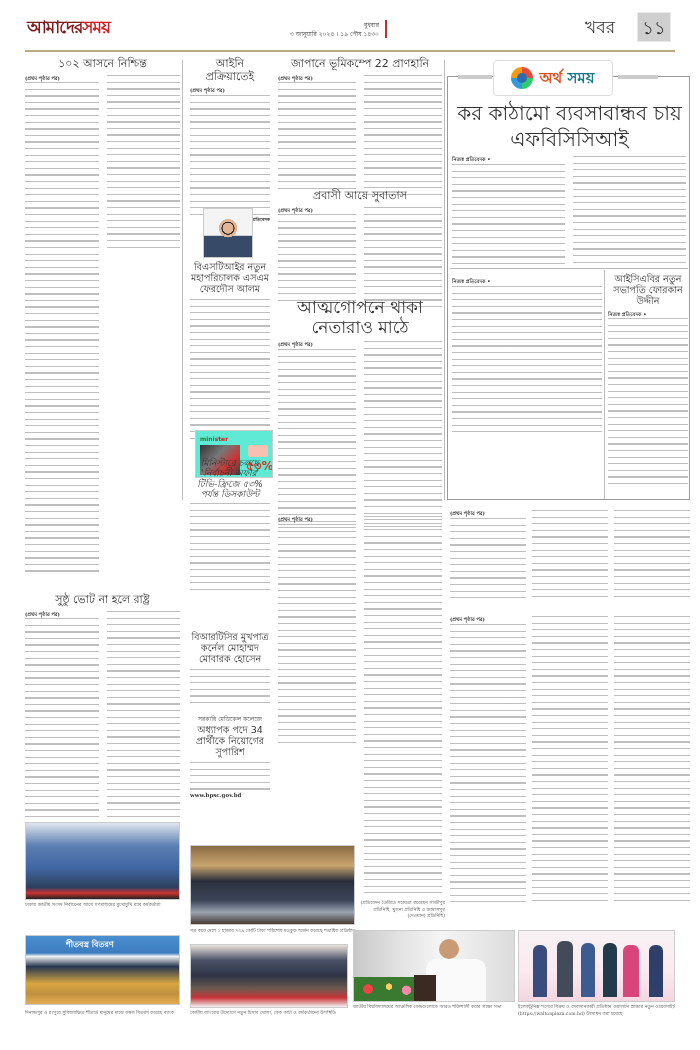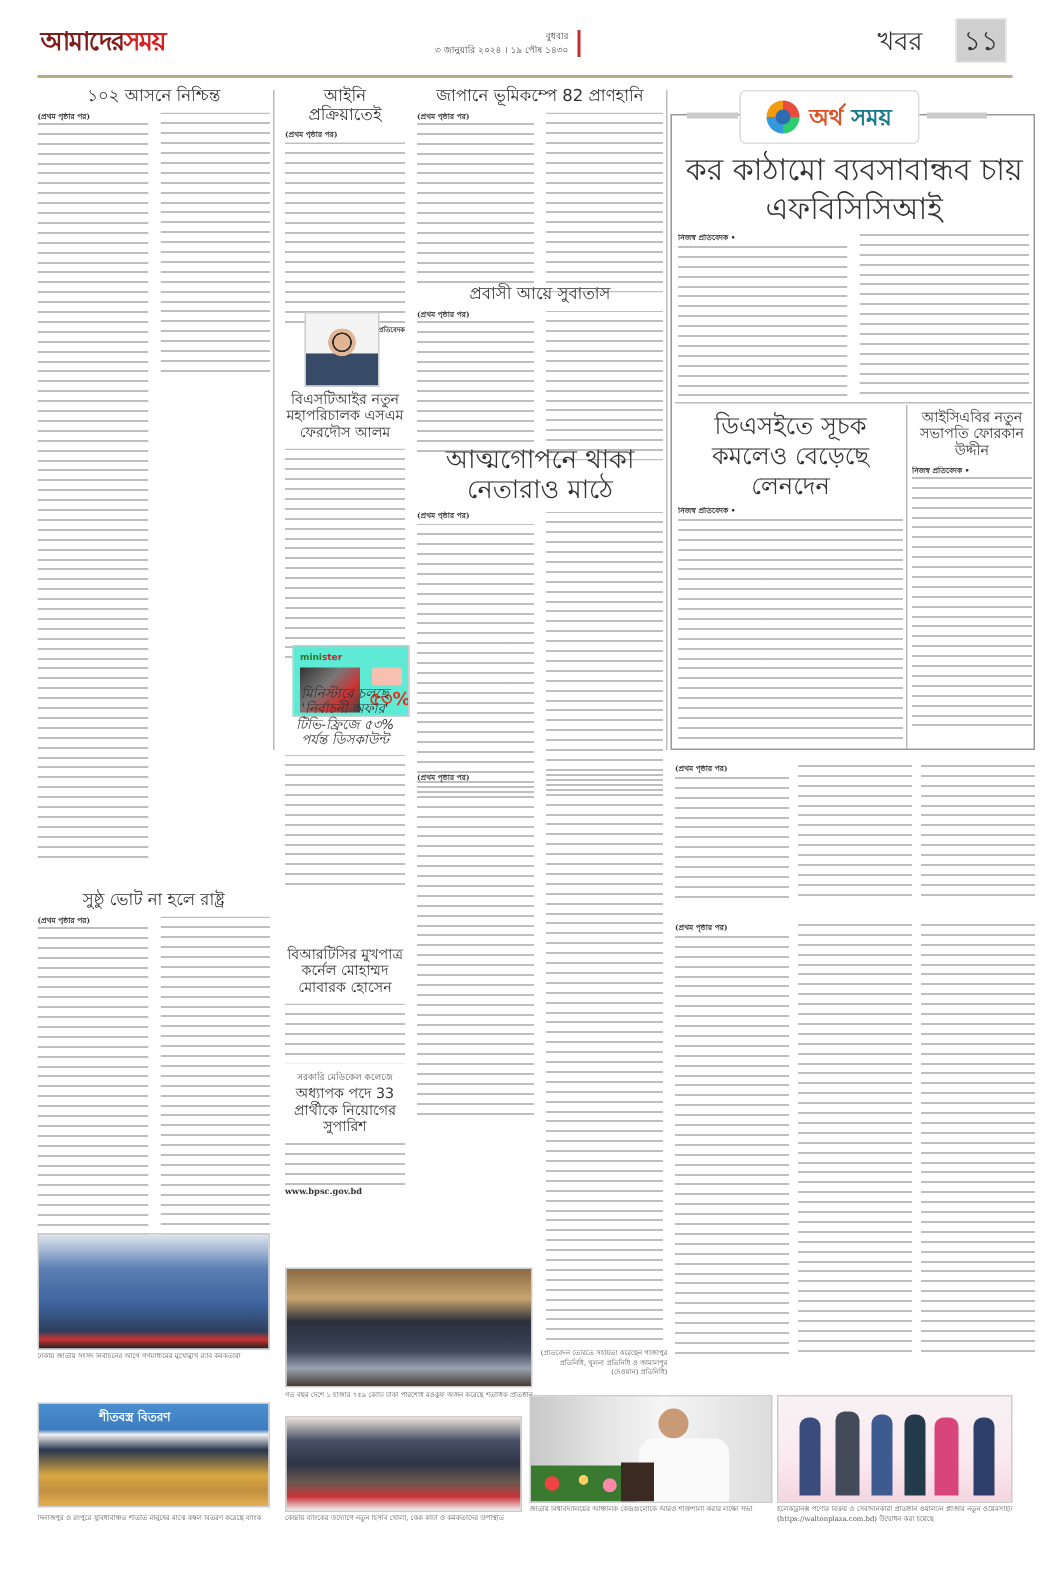--- a/index.html
+++ b/index.html
@@ -135,29 +135,29 @@
 
 <div class="col" style="left:190px; top:632px; width:80px;">
   <div class="headline" style="font-size:9.5px;">বিআরটিসির মুখপাত্র কর্নেল মোহাম্মদ মোবারক হোসেন</div>
   <div class="text" style="height:40px; margin-top:4px;">
     <div class="fill" style="height:40px;"></div>
   </div>
 </div>
 
 <div class="col" style="left:190px; top:716px; width:80px;">
   <div class="headline" style="font-size:6px; color:#555;">সরকারি মেডিকেল কলেজে</div>
-  <div class="headline" style="font-size:9.5px; margin-top:2px;">অধ্যাপক পদে 33 প্রার্থীকে নিয়োগের সুপারিশ</div>
+  <div class="headline" style="font-size:9.5px; margin-top:2px;">অধ্যাপক পদে 34 প্রার্থীকে নিয়োগের সুপারিশ</div>
   <div class="text" style="height:42px; margin-top:4px;">
     <div class="fill" style="height:30px;"></div>
     <div style="font-size:5.5px; font-weight:bold; color:#333;">www.bpsc.gov.bd</div>
   </div>
 </div>
 
 <div class="col" style="left:278px; top:58px; width:164px;">
-  <div class="headline" style="font-size:11px; margin-bottom:4px;">জাপানে ভূমিকম্পে 82 প্রাণহানি</div>
+  <div class="headline" style="font-size:11px; margin-bottom:4px;">জাপানে ভূমিকম্পে 22 প্রাণহানি</div>
   <div style="display:flex; gap:8px;">
     <div class="text" style="width:78px; height:120px;">
       <span class="byline">(প্রথম পৃষ্ঠার পর)</span>
       <div class="fill" style="height:112px;"></div>
     </div>
     <div class="text" style="width:78px; height:120px;">
       <div class="fill" style="height:120px;"></div>
     </div>
   </div>
 </div>
@@ -227,21 +227,20 @@
     </div>
     <div class="text" style="width:113px; height:110px;">
       <div class="fill" style="height:110px;"></div>
     </div>
   </div>
 </div>
 
 <div class="hline" style="left:450px; top:268px; width:238px;"></div>
 
 <div class="col" style="left:452px; top:274px; width:150px;">
-  <div class="headline" style="font-size:16px; line-height:20px;">ডিএসইতে সূচক কমলেও বেড়েছে লেনদেন</div>
   <div class="text" style="height:155px; margin-top:4px;">
     <span class="byline">নিজস্ব প্রতিবেদক •</span>
     <div class="fill" style="height:147px;"></div>
   </div>
 </div>
 
 <div class="col" style="left:608px; top:274px; width:80px;">
   <div class="headline" style="font-size:9.5px;">আইসিএবির নতুন সভাপতি ফোরকান উদ্দীন</div>
   <div class="text" style="height:178px; margin-top:4px;">
     <span class="byline">নিজস্ব প্রতিবেদক •</span>

